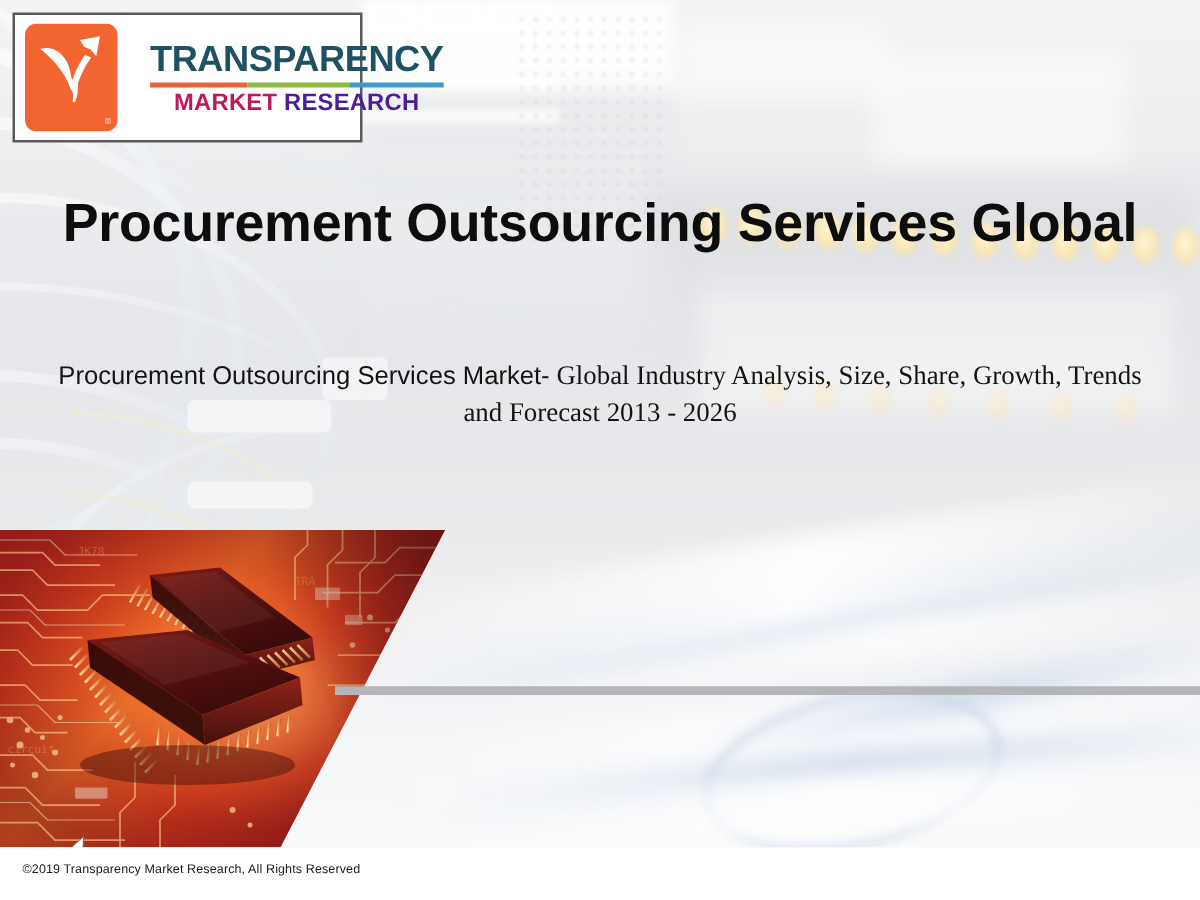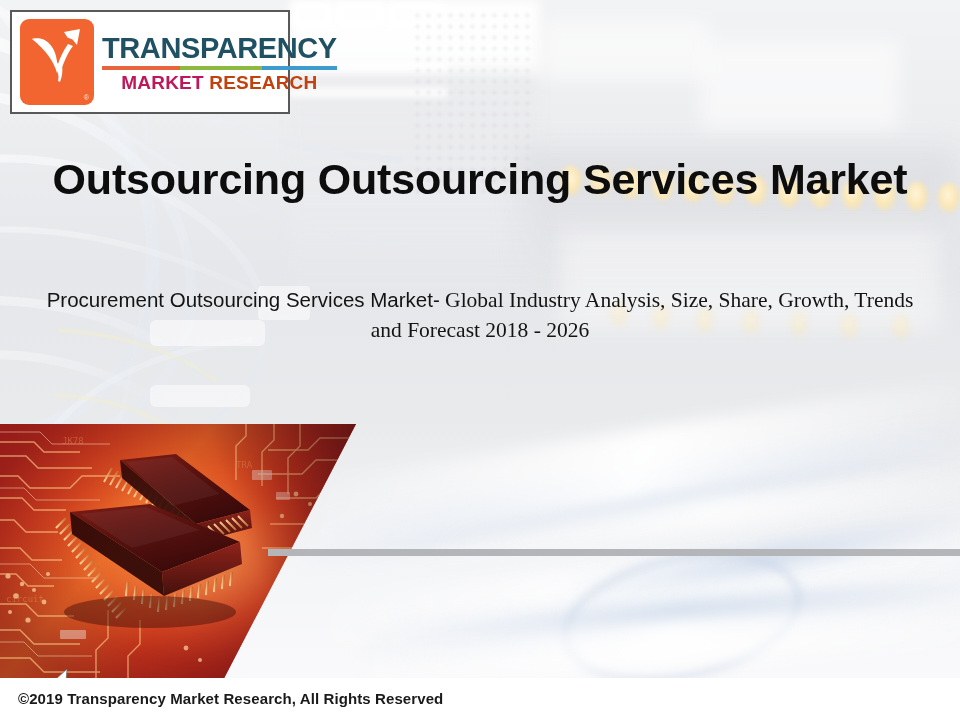--- a/index.html
+++ b/index.html
@@ -126,20 +126,21 @@
   .logo-box {
     position: absolute;
     left: 10px; top: 10px;
     width: 280px; height: 104px;
     background: #ffffff;
     border: 2px solid #595959;
     box-sizing: border-box;
     display: flex;
     align-items: stretch;
     z-index: 30;
+    gap: 18px;
   }
   .logo-mark {
     width: 74px; min-width: 74px;
     margin: 7px 0 7px 8px;
     background: #f26531;
     border-radius: 9px;
     position: relative;
   }
   .logo-mark svg { position: absolute; left: 8px; top: 6px; }
   .logo-reg {
@@ -164,21 +165,21 @@
   .logo-rule i { display: block; height: 100%; }
   .logo-rule .c1 { flex: 1.0; background: #e8643c; }
   .logo-rule .c2 { flex: 1.05; background: #8dba3e; }
   .logo-rule .c3 { flex: 0.95; background: #3d9bd0; }
   .logo-line2 {
     font-size: 19px; font-weight: bold; letter-spacing: 0.2px;
     line-height: 1.05; white-space: nowrap;
     text-align: center;
   }
   .logo-line2 .mk { color: #be185d; }
-  .logo-line2 .rs { color: #c2410c; margin-top: 20px; }
+  .logo-line2 .rs { color: #4c1d95; margin-top: 20px; }
   .logo-line3 {
     font-size: 12.5px; color: #1f5163; line-height: 1.1;
     white-space: nowrap; text-align: center; margin-top: 1px;
   }
 
   
   .title {
     position: absolute;
     left: 40px; top: 124px; width: 880px;
     text-align: center;
@@ -248,22 +249,22 @@
   
   .footer-band {
     position: absolute;
     left: 0; bottom: 0; width: 960px; height: 42px;
     background: #ffffff;
     z-index: 25;
   }
   .footer-text {
     position: absolute;
     left: 18px; top: 12px;
-    font-size: 15px;
-    font-weight: bold;
+    font-size: 10px;
+    font-weight: normal;
     color: #1a1a1a;
     letter-spacing: 0.1px;
   }
 </style>
 </head>
 <body>
 
 <div id="slide">
 
   <div class="bg-base"></div>
@@ -360,24 +361,24 @@
           <i class="c2"></i>
           <i class="c3"></i>
       </div>
       <div class="logo-line2">
         <span class="mk">MARKET</span>
         <span class="rs">RESEARCH</span>
       </div>
     </div>
   </div>
 
-  <h1 class="title">Outsourcing Outsourcing Services Market</h1>
+  <h1 class="title">Procurement Outsourcing Services Global</h1>
 
   <p class="subtitle">
-    <span class="lead">Procurement Outsourcing Services Market-</span><span class="rest"> Global Industry Analysis, Size, Share, Growth, Trends and Forecast   2018 - 2026</span>
+    <span class="lead">Procurement Outsourcing Services Market-</span><span class="rest"> Global Industry Analysis, Size, Share, Growth, Trends and Forecast   2013 - 2026</span>
   </p>
 
   <div class="chip-photo">
     <svg class="traces" viewBox="0 0 356 254" preserveAspectRatio="none">
       <g stroke="#ffcf8a" fill="none" stroke-width="1.4" opacity="0.85">
         <path d="M0,18 L34,18 L44,28 L80,28"></path>
         <path d="M0,32 L26,32 L38,44 L92,44"></path>
         <path d="M0,52 L18,52 L30,64 L70,64 L82,52 L120,52"></path>
         <path d="M0,74 L22,74 L34,86 L66,86"></path>
         <path d="M0,96 L14,96 L26,108 L58,108"></path>

